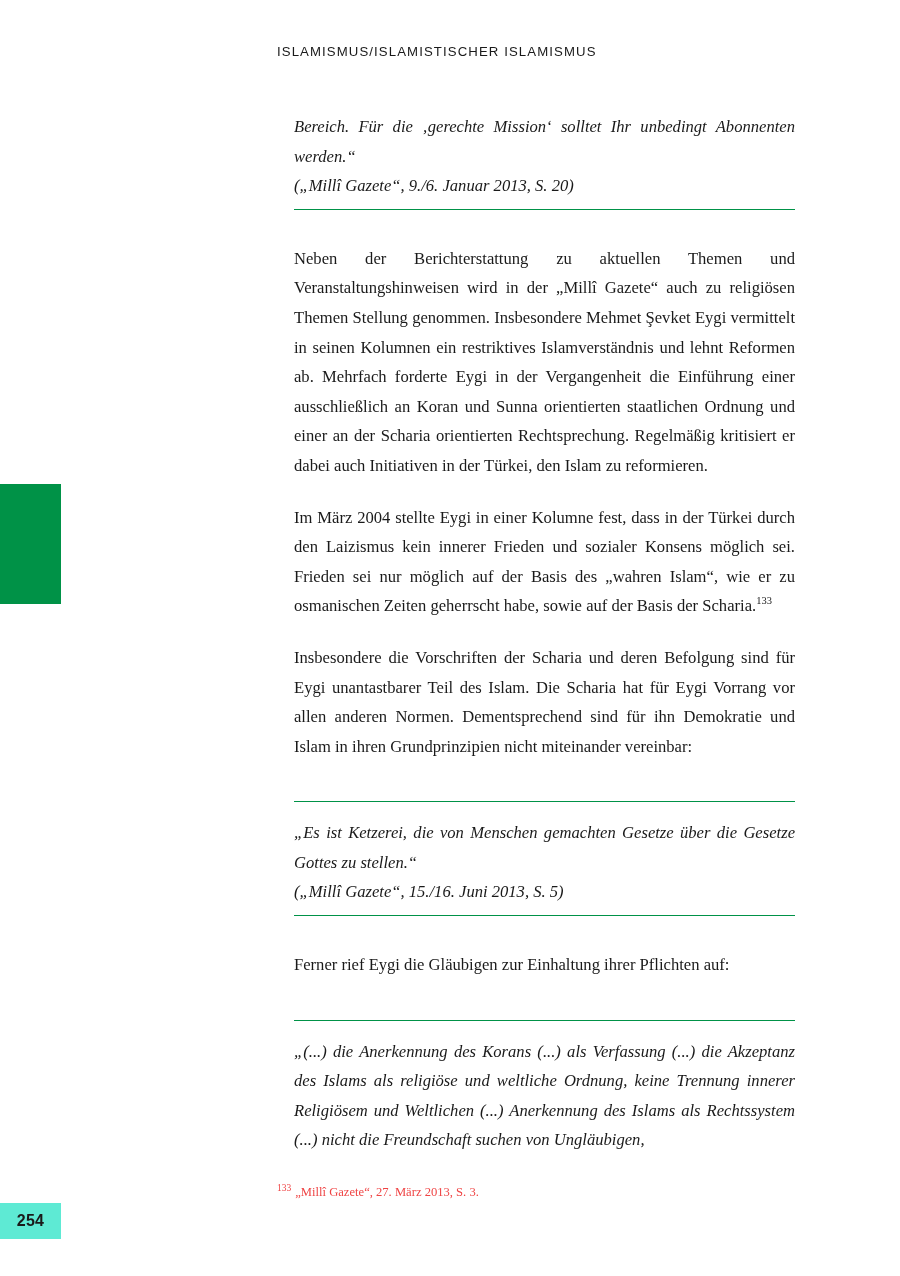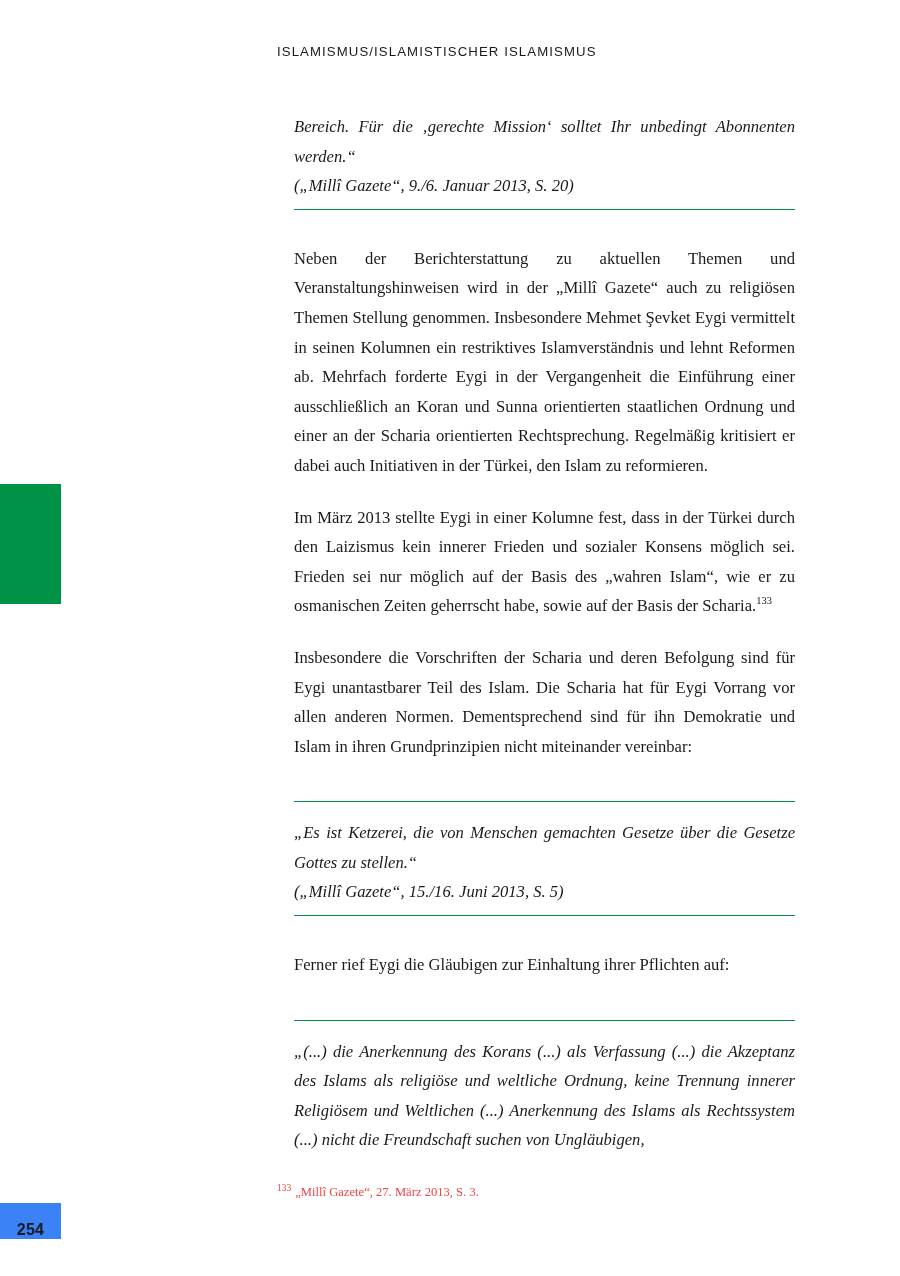--- a/index.html
+++ b/index.html
@@ -32,23 +32,23 @@
     background: #009247;
   }
 
   
   .page-number-box {
     position: absolute;
     left: 0;
     top: 1203px;
     width: 61px;
     height: 36px;
-    background: #3b82f6;
+    background: #5eead4;
     display: flex;
-    align-items: flex-end;
+    align-items: center;
     justify-content: center;
   }
   .page-number-box .num {
     font-family: "Liberation Sans", sans-serif;
     font-size: 16px;
     font-weight: bold;
     color: #1a1a1a;
     letter-spacing: 0.2px;
   }
 
@@ -149,21 +149,21 @@
         <span>Bereich. Für die ‚gerechte Mission‘ solltet Ihr unbedingt Abonnenten werden.“</span>
         <span class="src">(„Millî Gazete“, 9./6. Januar 2013, S. 20)</span>
       </p>
       <hr class="rule">
     </div>
 
     <div style="height:34px;"></div>
 
     <p class="para">Neben der Berichterstattung zu aktuellen Themen und Veranstaltungshinweisen wird in der „Millî Gazete“ auch zu religiösen Themen Stellung genommen. Insbesondere Mehmet Şevket Eygi vermittelt in seinen Kolumnen ein restriktives Islamverständnis und lehnt Reformen ab. Mehrfach forderte Eygi in der Vergangenheit die Einführung einer ausschließlich an Koran und Sunna orientierten staatlichen Ordnung und einer an der Scharia orientierten Rechtsprechung. Regelmäßig kritisiert er dabei auch Initiativen in der Türkei, den Islam zu reformieren.</p>
 
-    <p class="para"><span>Im März 2013 stellte Eygi in einer Kolumne fest, dass in der Türkei durch den Laizismus kein innerer Frieden und sozialer Konsens möglich sei. Frieden sei nur möglich auf der Basis des „wahren Islam“, wie er zu osmanischen Zeiten geherrscht habe, sowie auf der Basis der Scharia.</span><span class="sup">133</span></p>
+    <p class="para"><span>Im März 2004 stellte Eygi in einer Kolumne fest, dass in der Türkei durch den Laizismus kein innerer Frieden und sozialer Konsens möglich sei. Frieden sei nur möglich auf der Basis des „wahren Islam“, wie er zu osmanischen Zeiten geherrscht habe, sowie auf der Basis der Scharia.</span><span class="sup">133</span></p>
 
     <p class="para">Insbesondere die Vorschriften der Scharia und deren Befolgung sind für Eygi unantastbarer Teil des Islam. Die Scharia hat für Eygi Vorrang vor allen anderen Normen. Dementsprechend sind für ihn Demokratie und Islam in ihren Grundprinzipien nicht miteinander vereinbar:</p>
 
     <div style="height:18px;"></div>
 
     <div class="quote-block">
       <hr class="rule">
       <div style="height:16px;"></div>
       <p class="para quote" style="margin-bottom:8px;">
         <span>„Es ist Ketzerei, die von Menschen gemachten Gesetze über die Gesetze Gottes zu stellen.“</span>

